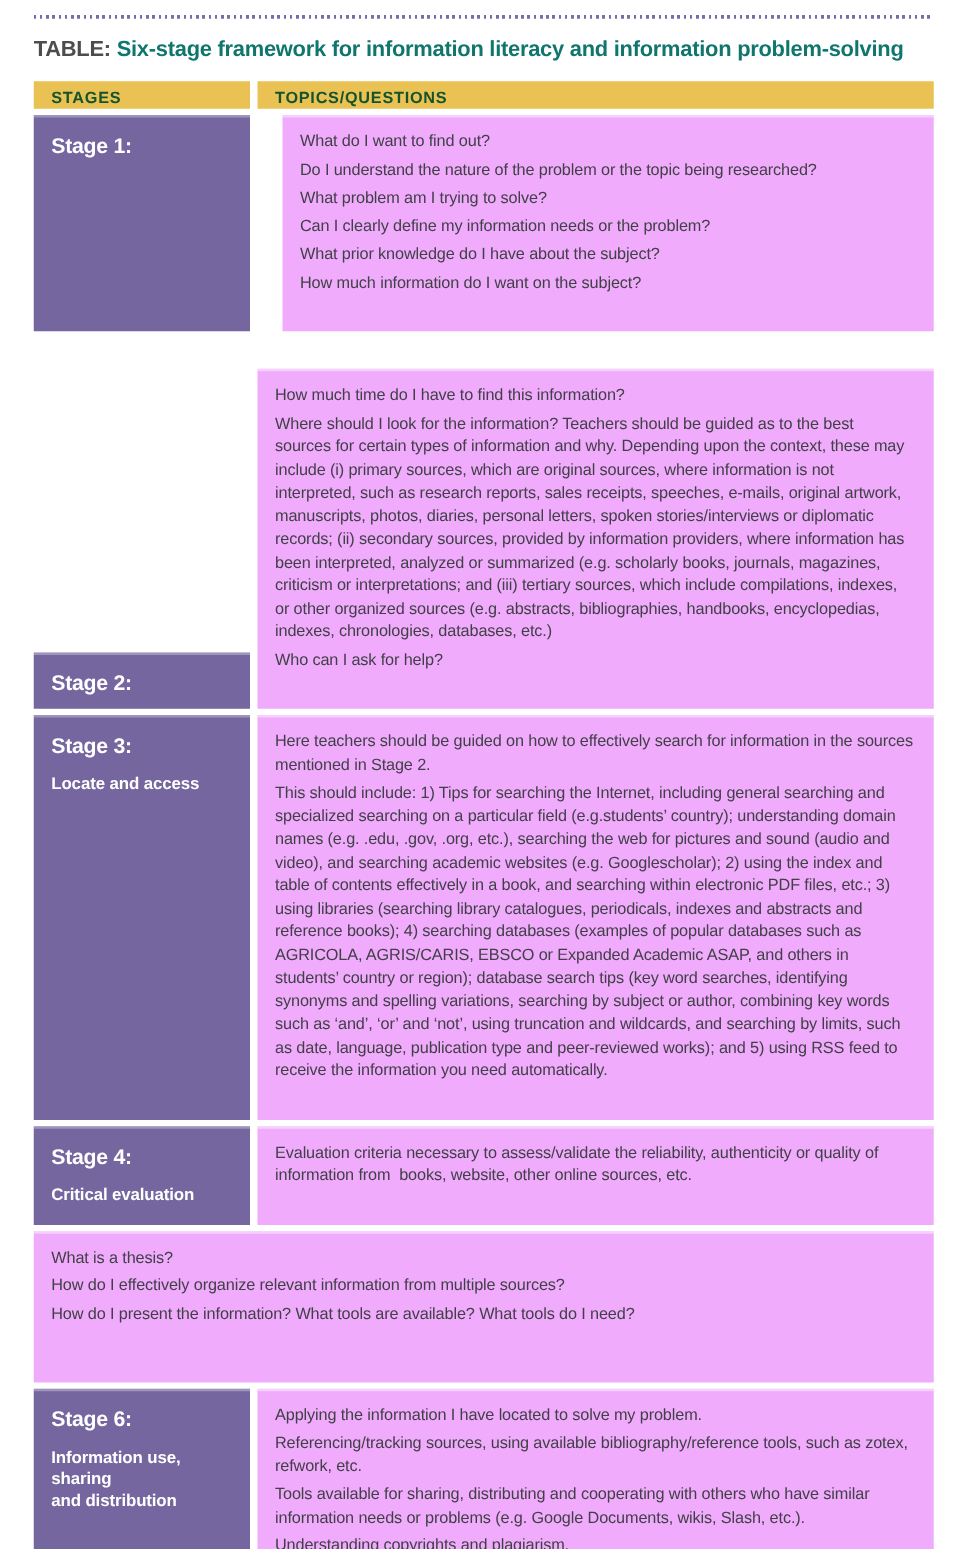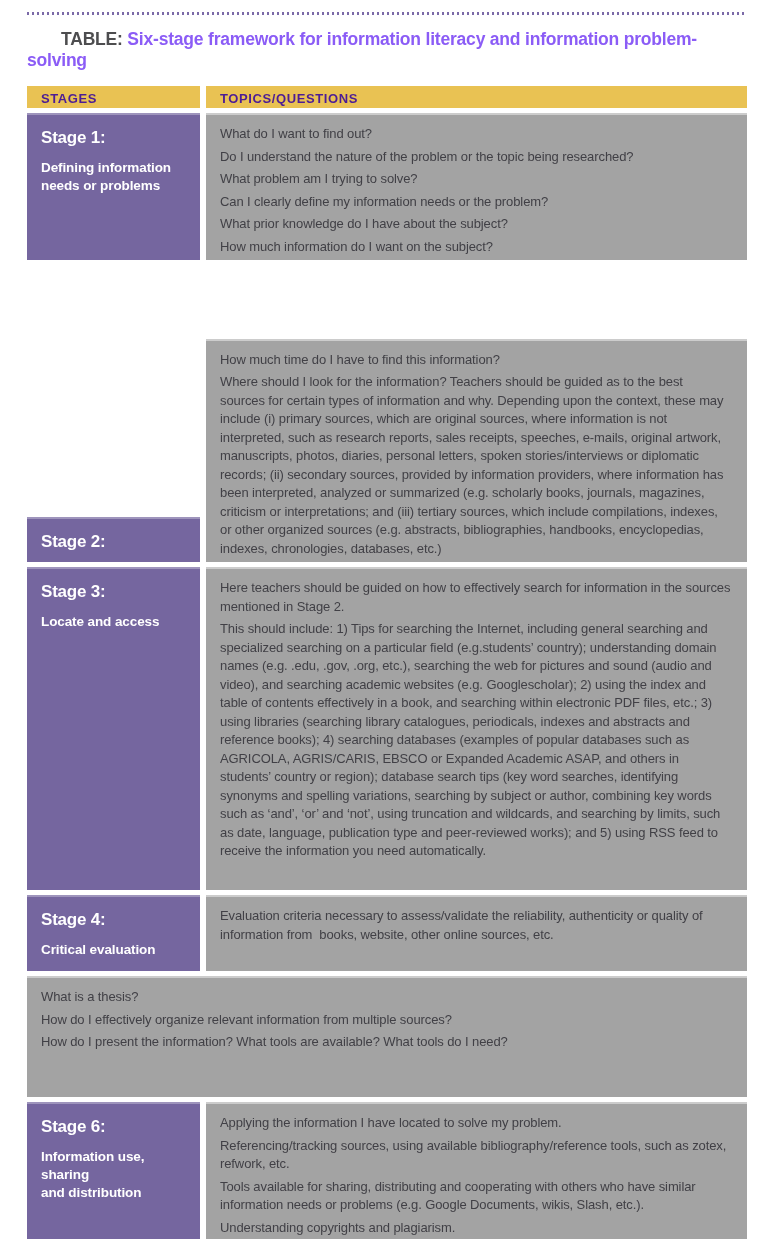--- a/index.html
+++ b/index.html
@@ -17,34 +17,34 @@
     margin: 2px 0 0 0;
   }
 
   .title {
     margin: 14px 0 15px 0;
     font-size: 17.5px;
     font-weight: bold;
     letter-spacing: -0.2px;
     line-height: 1.2;
   }
-  .title-prefix { color: #4d4d4f; margin-left: 34px; }
-  .title-main { color: #8b5cf6; }
+  .title-prefix { color: #4d4d4f; }
+  .title-main { color: #0f766e; }
 
   .tbl { width: 720px; }
 
   .row { display: flex; margin-bottom: 5px; }
   .cell { box-sizing: border-box; }
   .stage-col { width: 173px; flex: 0 0 173px; margin-right: 6px; }
   .topics-col { flex: 1 1 auto; }
 
   .header-row { min-height: 22px; }
   .header-cell {
     background: #e9c253;
-    color: #4c1d95;
+    color: #14532d;
     font-size: 13px;
     font-weight: bold;
     letter-spacing: 0.6px;
     display: flex;
     align-items: center;
     padding: 2px 0 0 14px;
   }
 
   .stage-cell {
     background: #75669f;
@@ -60,33 +60,33 @@
   .stage-desc {
     margin-top: 11px;
     font-size: 13.5px;
     font-weight: bold;
     line-height: 1.32;
     white-space: pre-line;
     letter-spacing: -0.1px;
   }
 
   .topics-cell {
-    background: #a3a3a3;
+    background: #f0abfc;
     border-top: 2px solid rgba(255,255,255,0.45);
-    padding: 10px 16px 0 14px;
+    padding: 10px 16px 26px 14px;
   }
   .topics-cell p {
     margin: 0 0 4px 0;
     font-size: 13px;
     line-height: 18.5px;
     white-space: pre-wrap;
     letter-spacing: -0.1px;
   }
 
-  .r1 { min-height: 145px; }
+  .r1 { min-height: 145px; gap: 20px; }
   .r2 { min-height: 297px; align-items: flex-end; }
   .r3 { min-height: 323px; }
   .r4 { min-height: 76px; border-radius: 25px; }
   .r5 { min-height: 121px; }
   .r6 { min-height: 153px; }
 </style>
 </head>
 <body>
 
 <div class="page">
@@ -98,40 +98,39 @@
   <div class="tbl">
 
     <div class="row header-row">
       <div class="cell stage-col header-cell">STAGES</div>
       <div class="cell topics-col header-cell">TOPICS/QUESTIONS</div>
     </div>
 
     <div class="row r1">
       <div class="cell stage-col stage-cell">
         <div class="stage-title">Stage 1:</div>
-        <div class="stage-desc">Defining information
-needs or problems</div>
       </div>
       <div class="cell topics-col topics-cell">
         <p>What do I want to find out?</p>
         <p>Do I understand the nature of the problem or the topic being researched?</p>
         <p>What problem am I trying to solve?</p>
         <p>Can I clearly define my information needs or the problem?</p>
         <p>What prior knowledge do I have about the subject?</p>
         <p>How much information do I want on the subject?</p>
       </div>
     </div>
 
     <div class="row r2">
       <div class="cell stage-col stage-cell">
         <div class="stage-title">Stage 2:</div>
       </div>
       <div class="cell topics-col topics-cell">
         <p>How much time do I have to find this information?</p>
         <p>Where should I look for the information? Teachers should be guided as to the best sources for certain types of information and why. Depending upon the context, these may include (i) primary sources, which are original sources, where information is not interpreted, such as research reports, sales receipts, speeches, e-mails, original artwork, manuscripts, photos, diaries, personal letters, spoken stories/interviews or diplomatic records; (ii) secondary sources, provided by information providers, where information has been interpreted, analyzed or summarized (e.g. scholarly books, journals, magazines, criticism or interpretations; and (iii) tertiary sources, which include compilations, indexes, or other organized sources (e.g. abstracts, bibliographies, handbooks, encyclopedias, indexes, chronologies, databases, etc.)</p>
+        <p>Who can I ask for help?</p>
       </div>
     </div>
 
     <div class="row r3">
       <div class="cell stage-col stage-cell">
         <div class="stage-title">Stage 3:</div>
         <div class="stage-desc">Locate and access</div>
       </div>
       <div class="cell topics-col topics-cell">
         <p>Here teachers should be guided on how to effectively search for information in the sources mentioned in Stage 2.</p>

